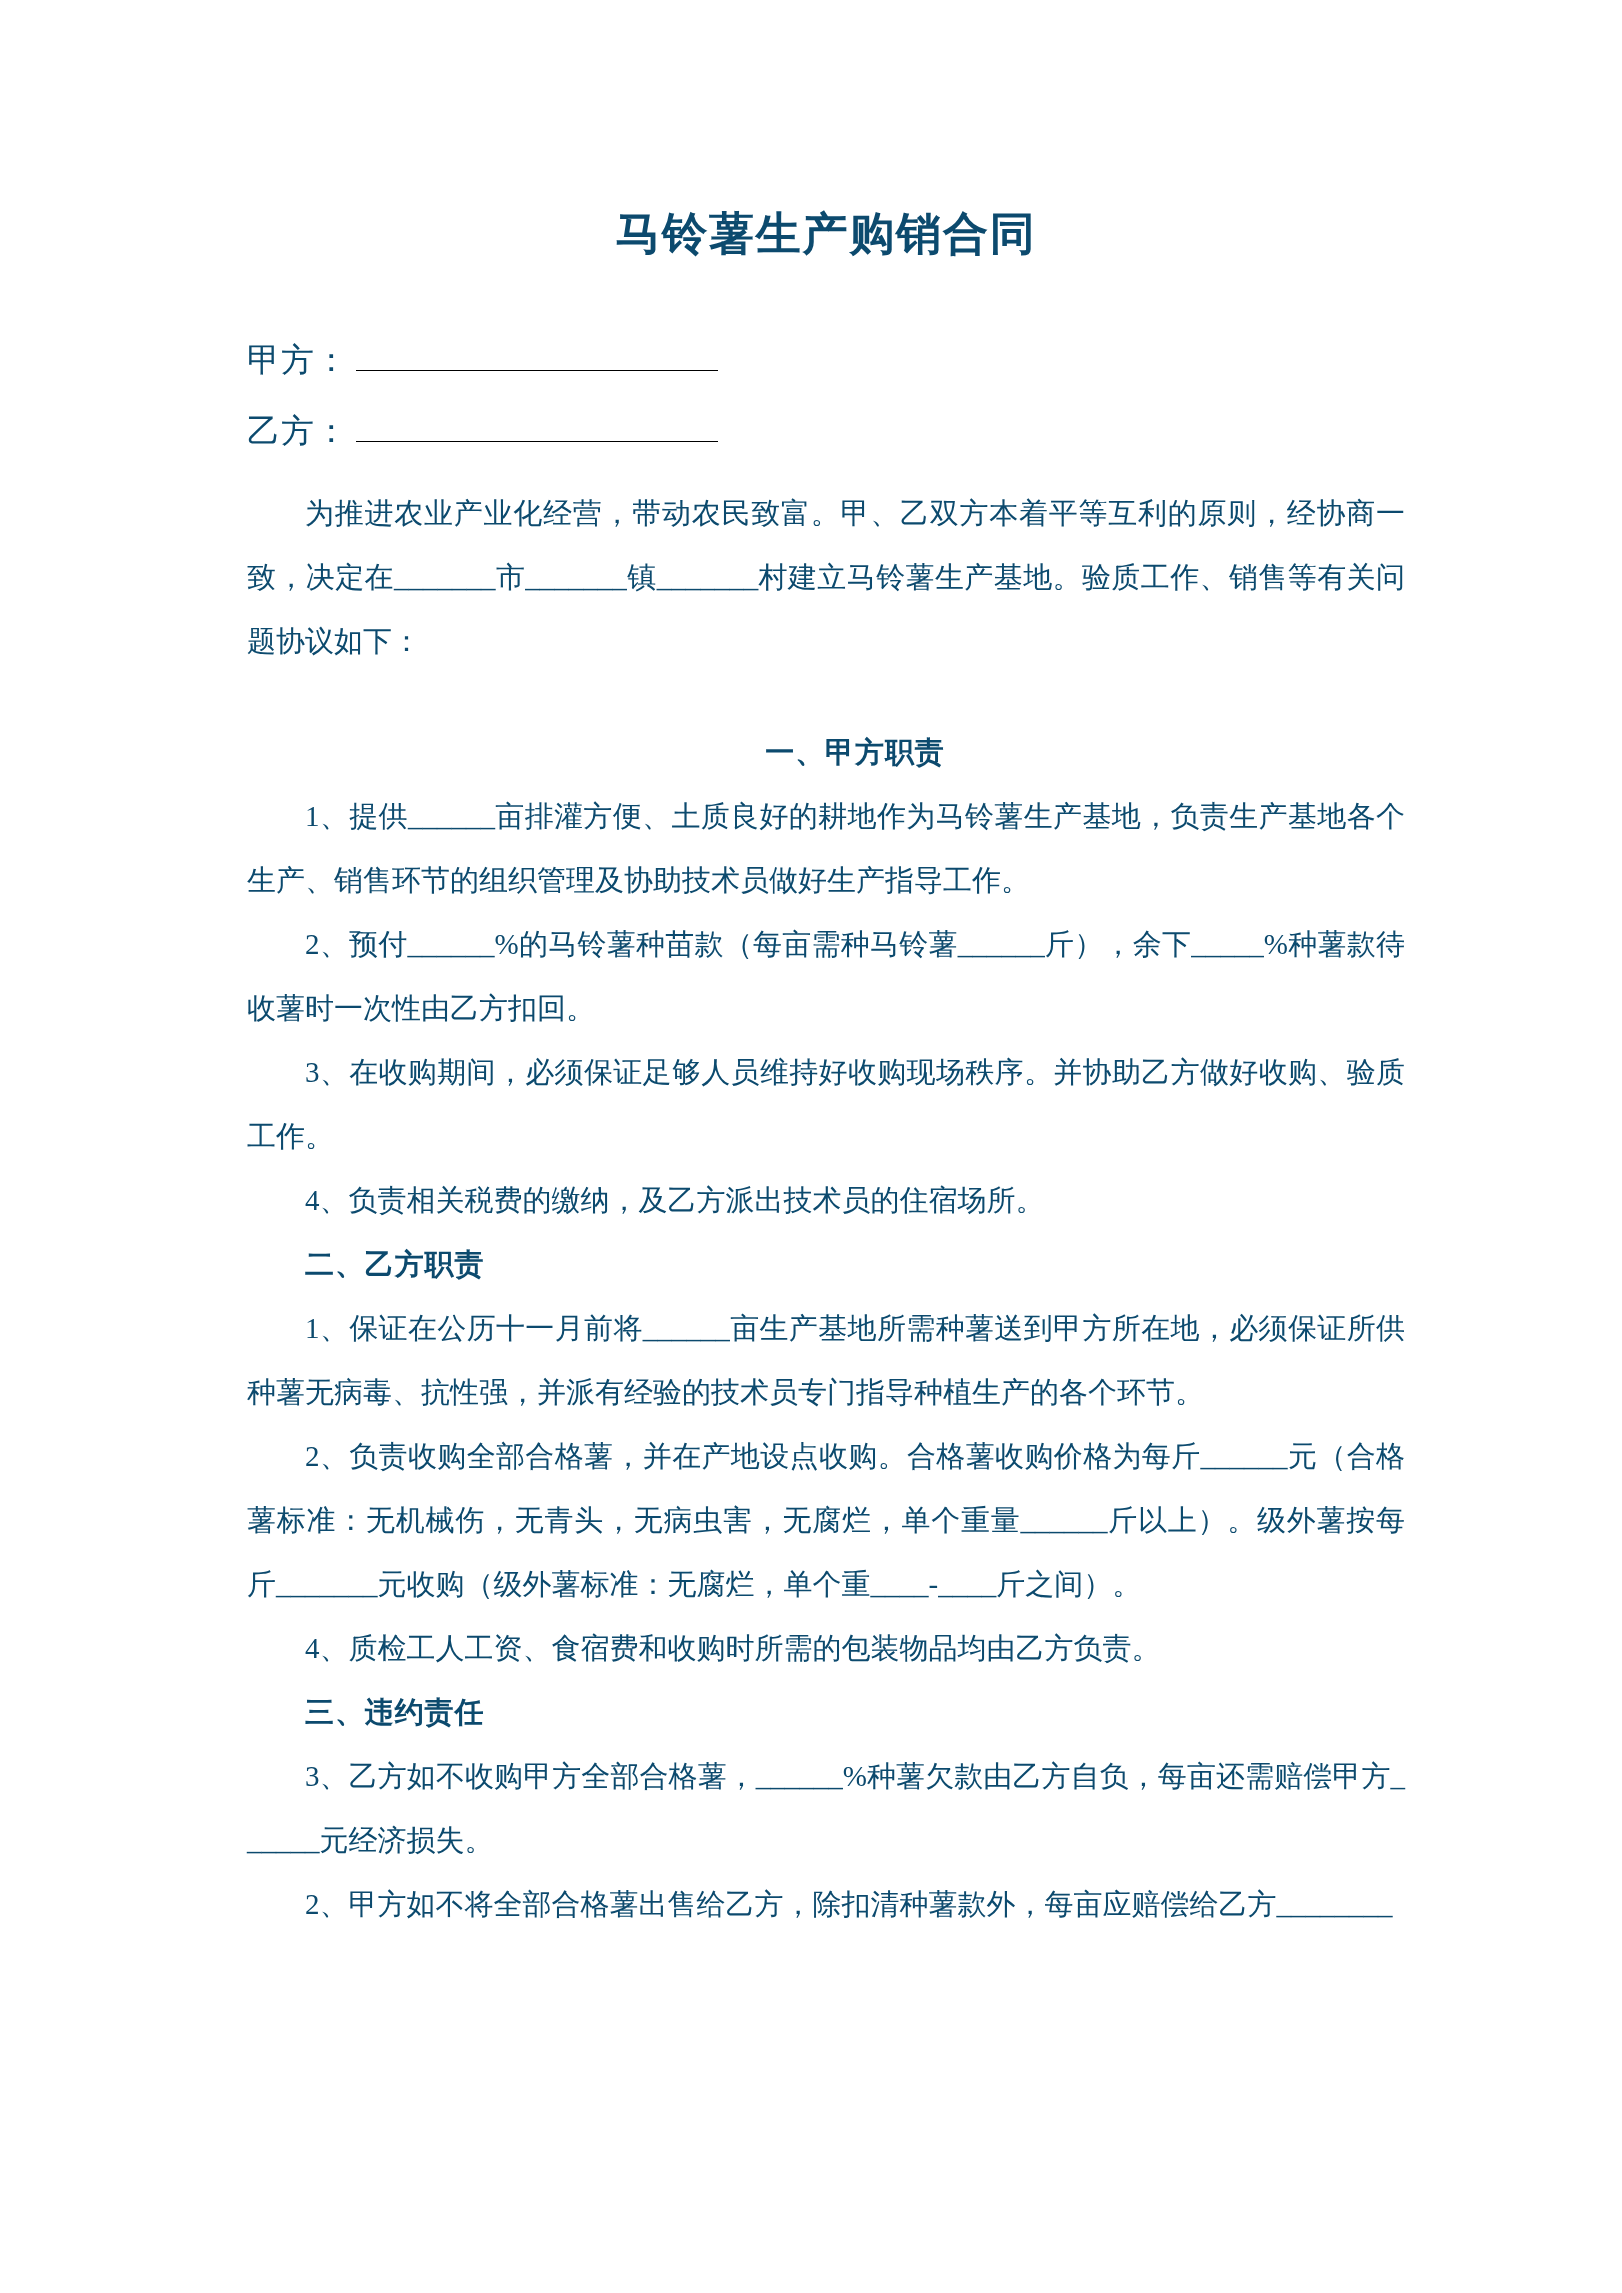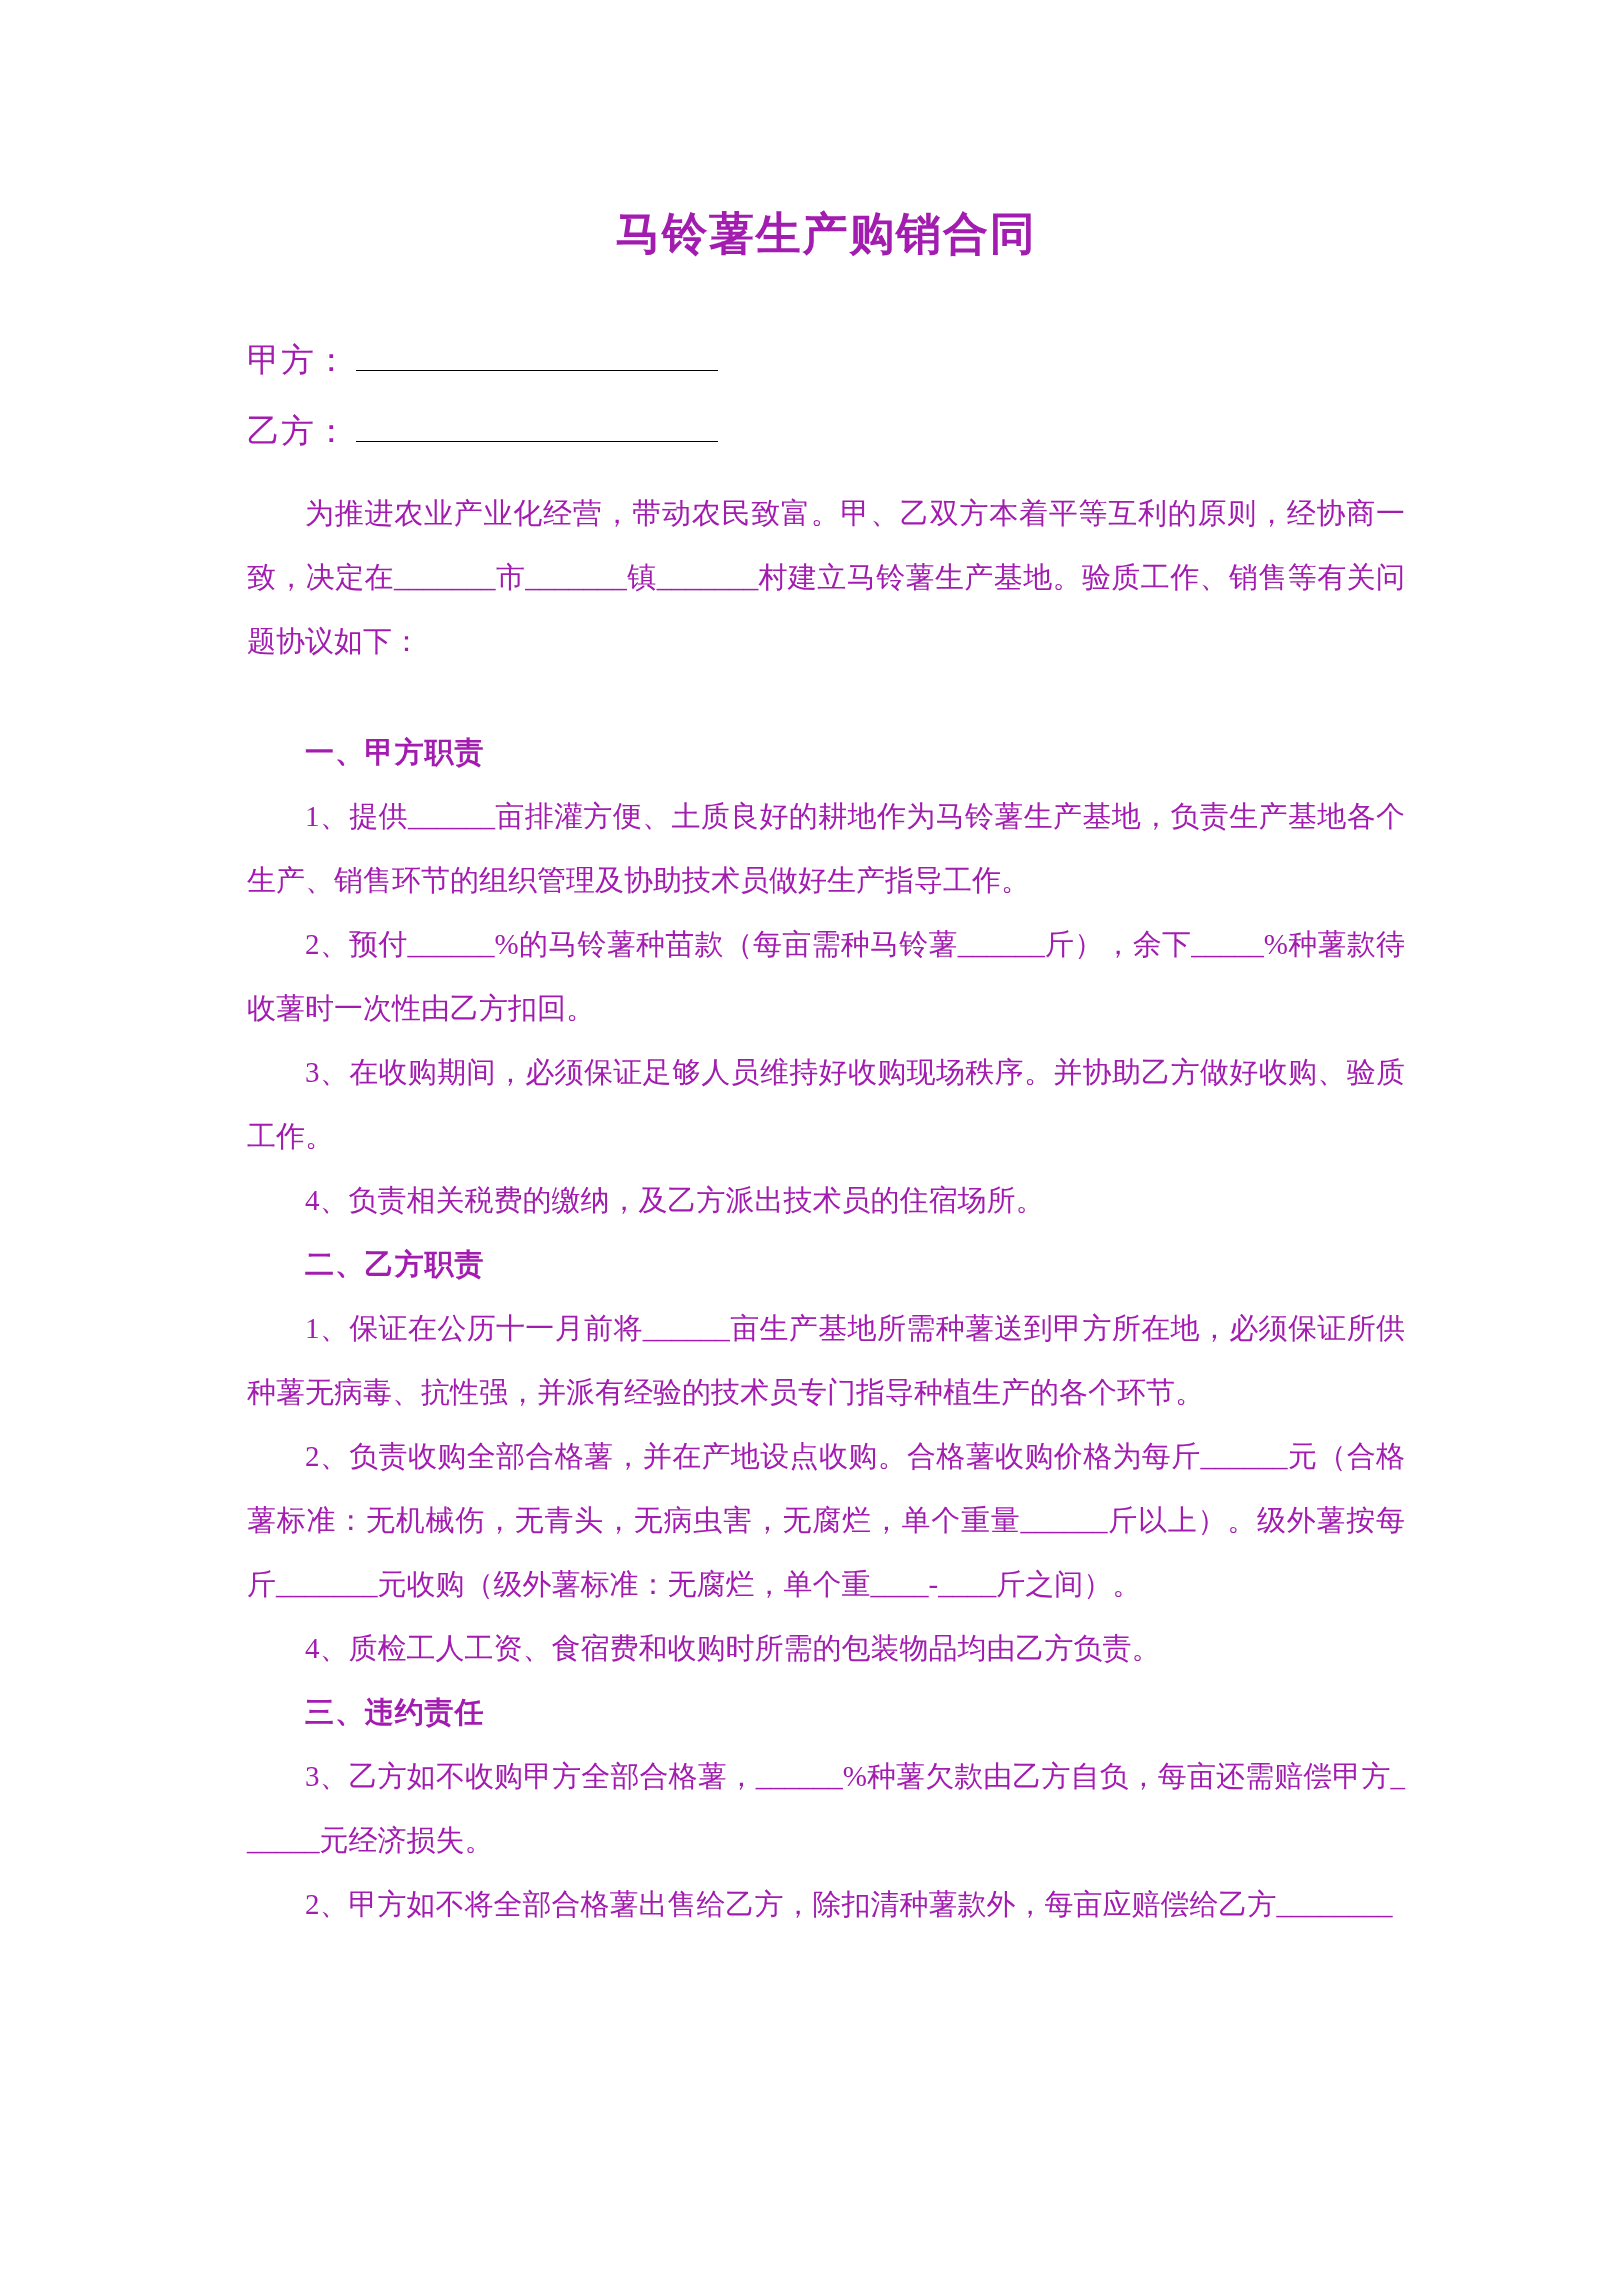--- a/index.html
+++ b/index.html
@@ -8,21 +8,21 @@
     background: #ffffff;
   }
   .page {
     position: relative;
     width: 1623px;
     height: 2294px;
     background: #ffffff;
     box-sizing: border-box;
     padding: 205px 218px 0 247px;
     font-family: "Liberation Serif", "DejaVu Serif", serif;
-    color: #a21caf;
+    color: #0c4a6e;
     overflow: hidden;
   }
   .title {
     font-size: 45px;
     line-height: 58px;
     font-weight: bold;
     text-align: center;
     margin: 0 0 76px 0;
     letter-spacing: 1.8px;
     font-family: "Liberation Serif", "DejaVu Serif", serif;
@@ -60,20 +60,21 @@
     font-size: 29px;
     line-height: 64px;
     margin: 0;
     font-weight: bold;
     text-indent: 2em;
     font-family: "Liberation Sans", "DejaVu Sans", sans-serif;
     letter-spacing: 0.9px;
   }
   .heading.first {
     margin-top: 47px;
+    text-align: center;
   }
 </style>
 </head>
 <body>
 
 <div class="page">
 
   <h1 class="title">马铃薯生产购销合同</h1>
 
   <div>

